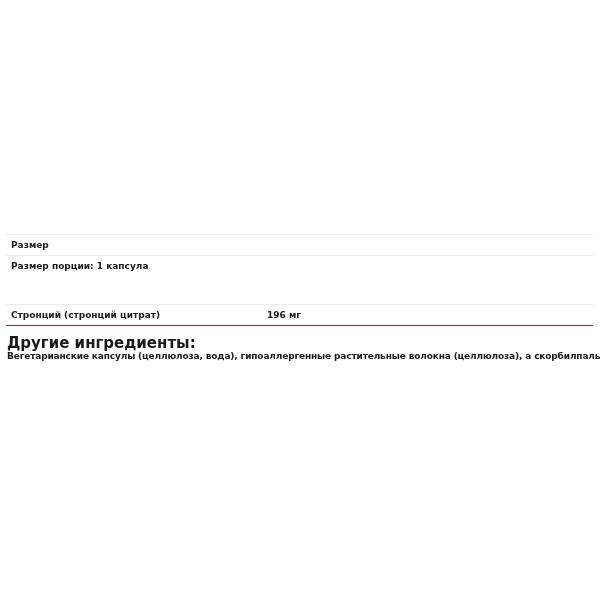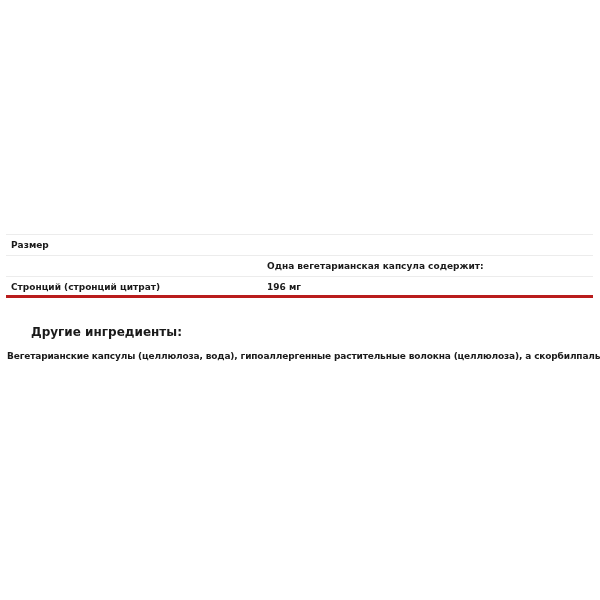--- a/index.html
+++ b/index.html
@@ -21,62 +21,62 @@
       top: 234px;
       width: 587px;
     }
     .row {
       position: relative;
       height: 21px;
       border-top: 1px solid #ececec;
       box-sizing: border-box;
     }
     .row:last-child {
-      border-bottom: 3px solid #b91c1c;
+      border-bottom: 1px solid #b91c1c;
       height: 22px;
+      margin-top: 28px;
     }
     .cell {
       position: absolute;
       top: 0;
       height: 20px;
       line-height: 20px;
       font-size: 9px;
       font-weight: bold;
       white-space: nowrap;
     }
     .cell.c1 { left: 5px; }
     .cell.c2 { left: 261px; }
     .other-label {
       position: absolute;
       left: 7px;
-      top: 325px;
-      font-size: 12px;
+      top: 334px;
+      font-size: 15px;
       font-weight: bold;
       white-space: nowrap;
-      margin-left: 24px;
     }
     .other-text {
       position: absolute;
       left: 7px;
       top: 351px;
       font-size: 9px;
       font-weight: bold;
       white-space: nowrap;
       letter-spacing: -0.15px;
     }
   </style>
 </head>
 <body>
 
 <div class="table">
   <div class="row">
     <span class="cell c1">Размер</span>
   </div>
   <div class="row">
-    <span class="cell c2">Одна вегетарианская капсула содержит:</span>
+    <span class="cell c1">Размер порции: 1 капсула</span>
   </div>
   <div class="row">
     <span class="cell c1">Стронций (стронций цитрат)</span>
     <span class="cell c2">196 мг</span>
   </div>
 </div>
 
 <div class="other-label">Другие ингредиенты:</div>
 <div class="other-text">Вегетарианские капсулы (целлюлоза, вода), гипоаллергенные растительные волокна (целлюлоза), а скорбилпальмитат.</div>
 

